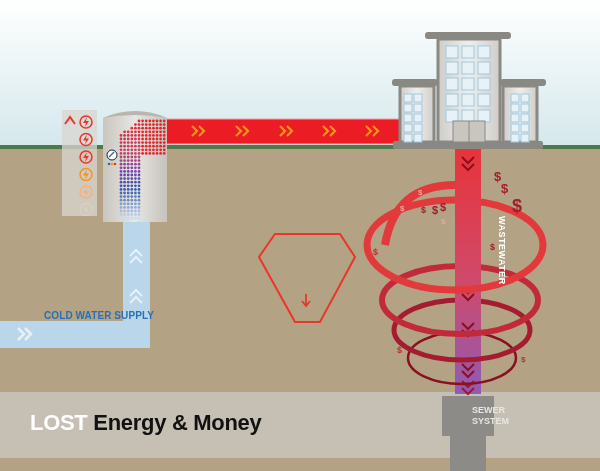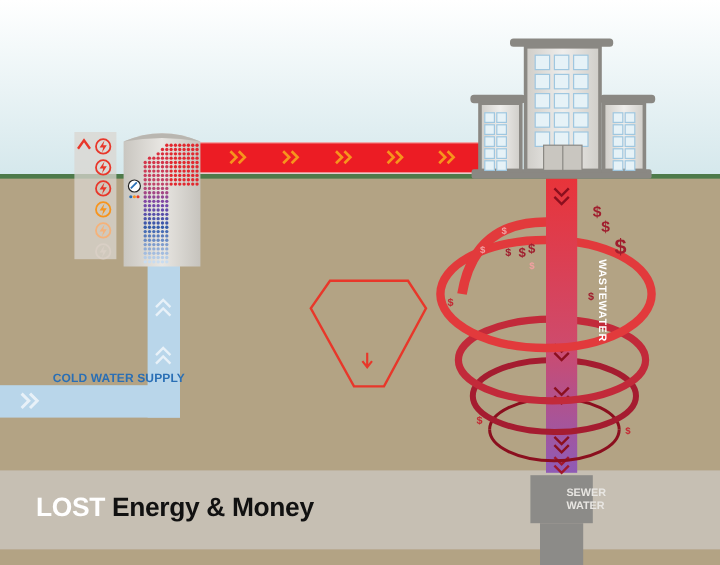--- a/index.html
+++ b/index.html
@@ -451,20 +451,20 @@
   </g>
 </svg>
 
 <div class="txt cold-label">COLD WATER SUPPLY</div>
 
 
 <div class="txt waste">WASTEWATER</div>
 
 <div class="txt sewer">
   <div>SEWER</div>
-  <div>WATER</div>
+  <div>SYSTEM</div>
 </div>
 
 <div class="txt bottom-title">
   <span class="lost">LOST</span>
   <span class="em">Energy &amp; Money</span>
 </div>
 </div>
 
 </body></html>

